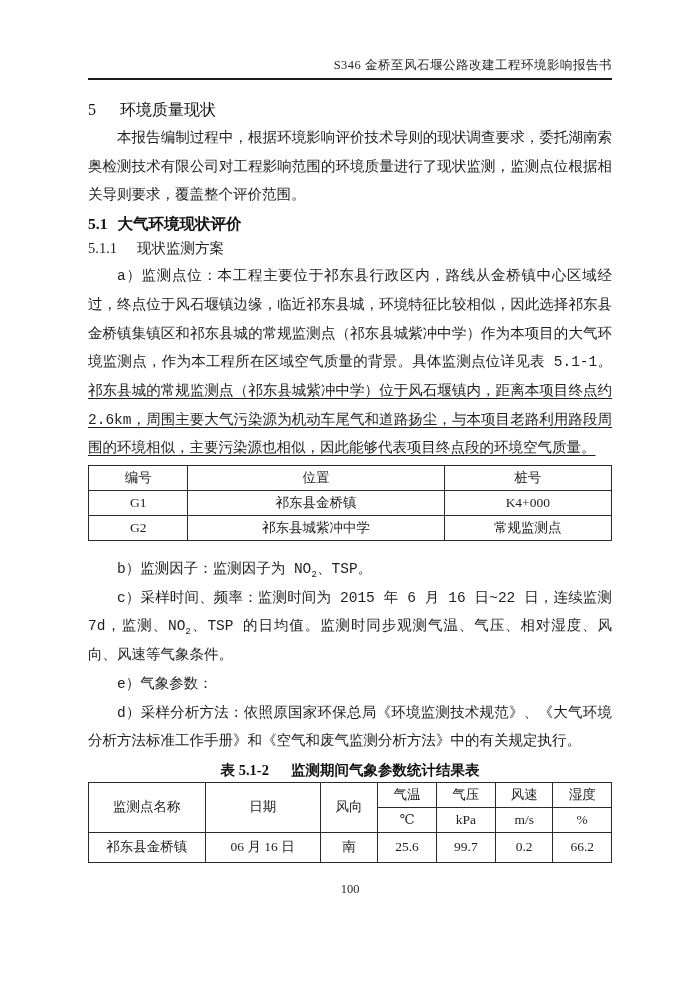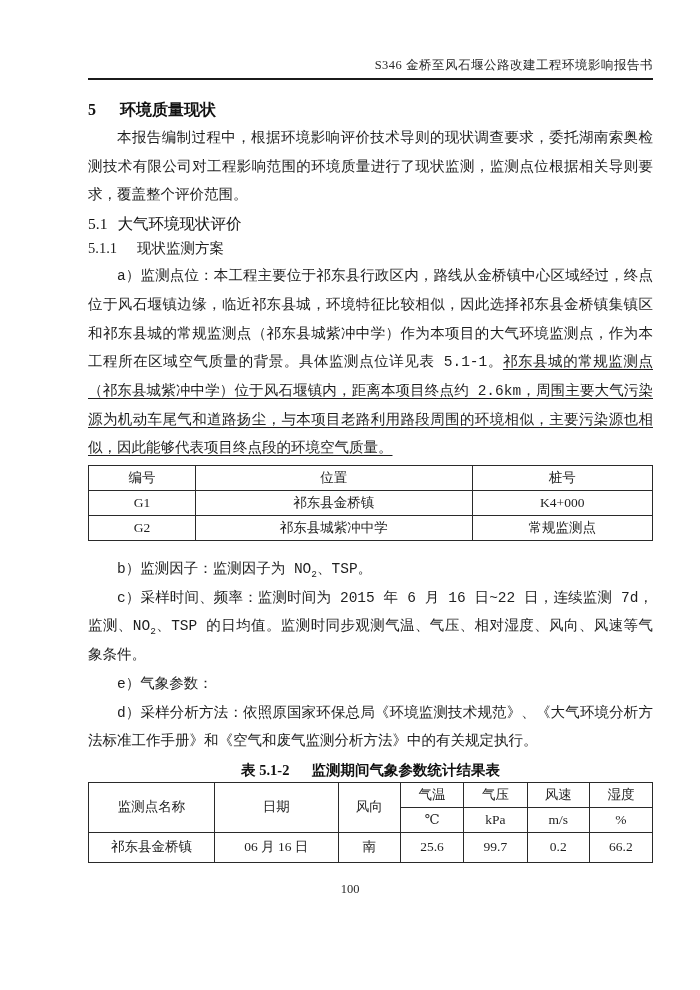--- a/index.html
+++ b/index.html
@@ -1,44 +1,44 @@
 <!DOCTYPE html>
 <html><head>
 <meta charset="utf-8">
 <style>
   html,body{margin:0;padding:0;background:#ffffff;}
   .page{
     position:relative;
     width:700px;height:990px;
     box-sizing:border-box;
-    padding:57px 47px 0 88px;
+    padding:57px 88px 0 88px;
     background:#ffffff;
     font-family:"Liberation Serif","DejaVu Serif",serif;
     color:#1e1e1e;
     overflow:hidden;
   }
   .header{
     text-align:right;
     padding-bottom:4px;
     border-bottom:2px solid #1b1b1b;
   }
   .header-title{
     font-size:12.5px;
     letter-spacing:0.5px;
     color:#262626;
   }
   h1.sec{
     margin:20px 0 0 0;
-    font-size:16px;font-weight:bold;
+    font-size:16px;font-weight:normal;
     line-height:20px;color:#111;
   }
   h1.sec .num{margin-right:24px;}
   h2.sec{
     margin:4px 0 0 0;
-    font-size:15.5px;font-weight:normal;
+    font-size:15.5px;font-weight:bold;
     line-height:20px;color:#111;
   }
   h2.sec .num{margin-right:10px;}
   h3.sec{
     margin:4px 0 0 0;
     font-size:14.5px;font-weight:normal;
     line-height:20px;color:#1e1e1e;
   }
   h3.sec .num{margin-right:20px;}
   p.body{

